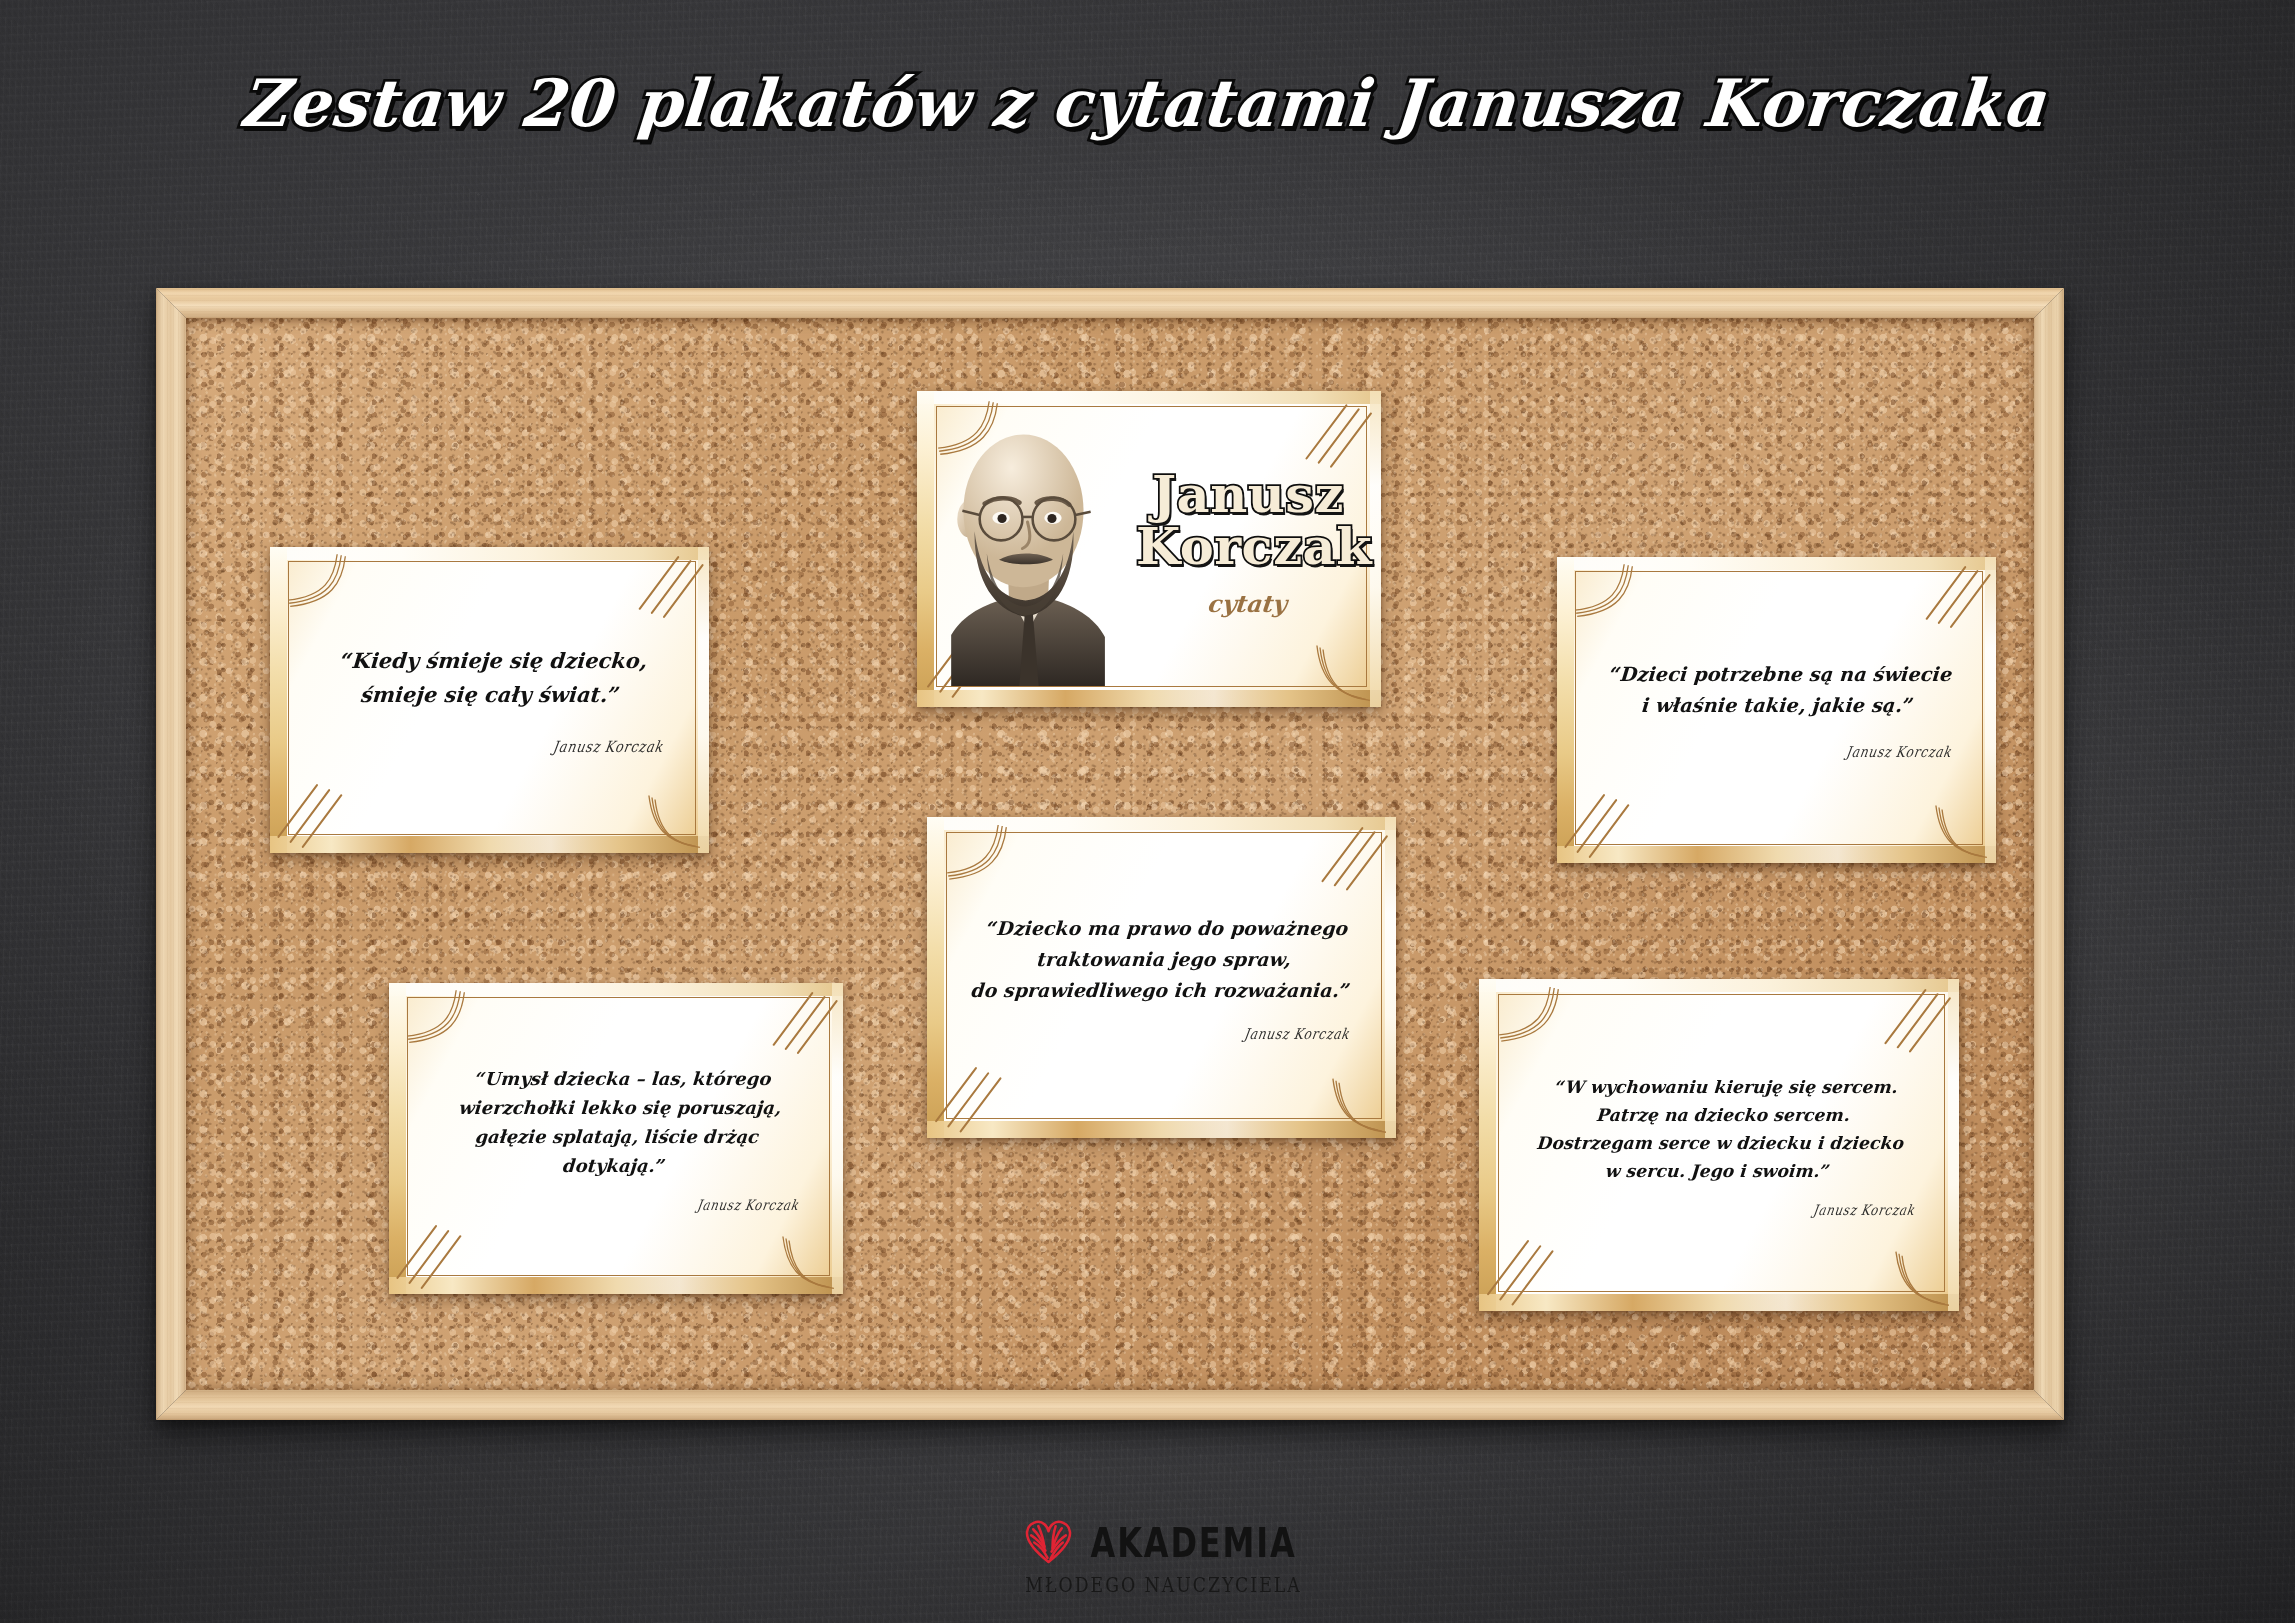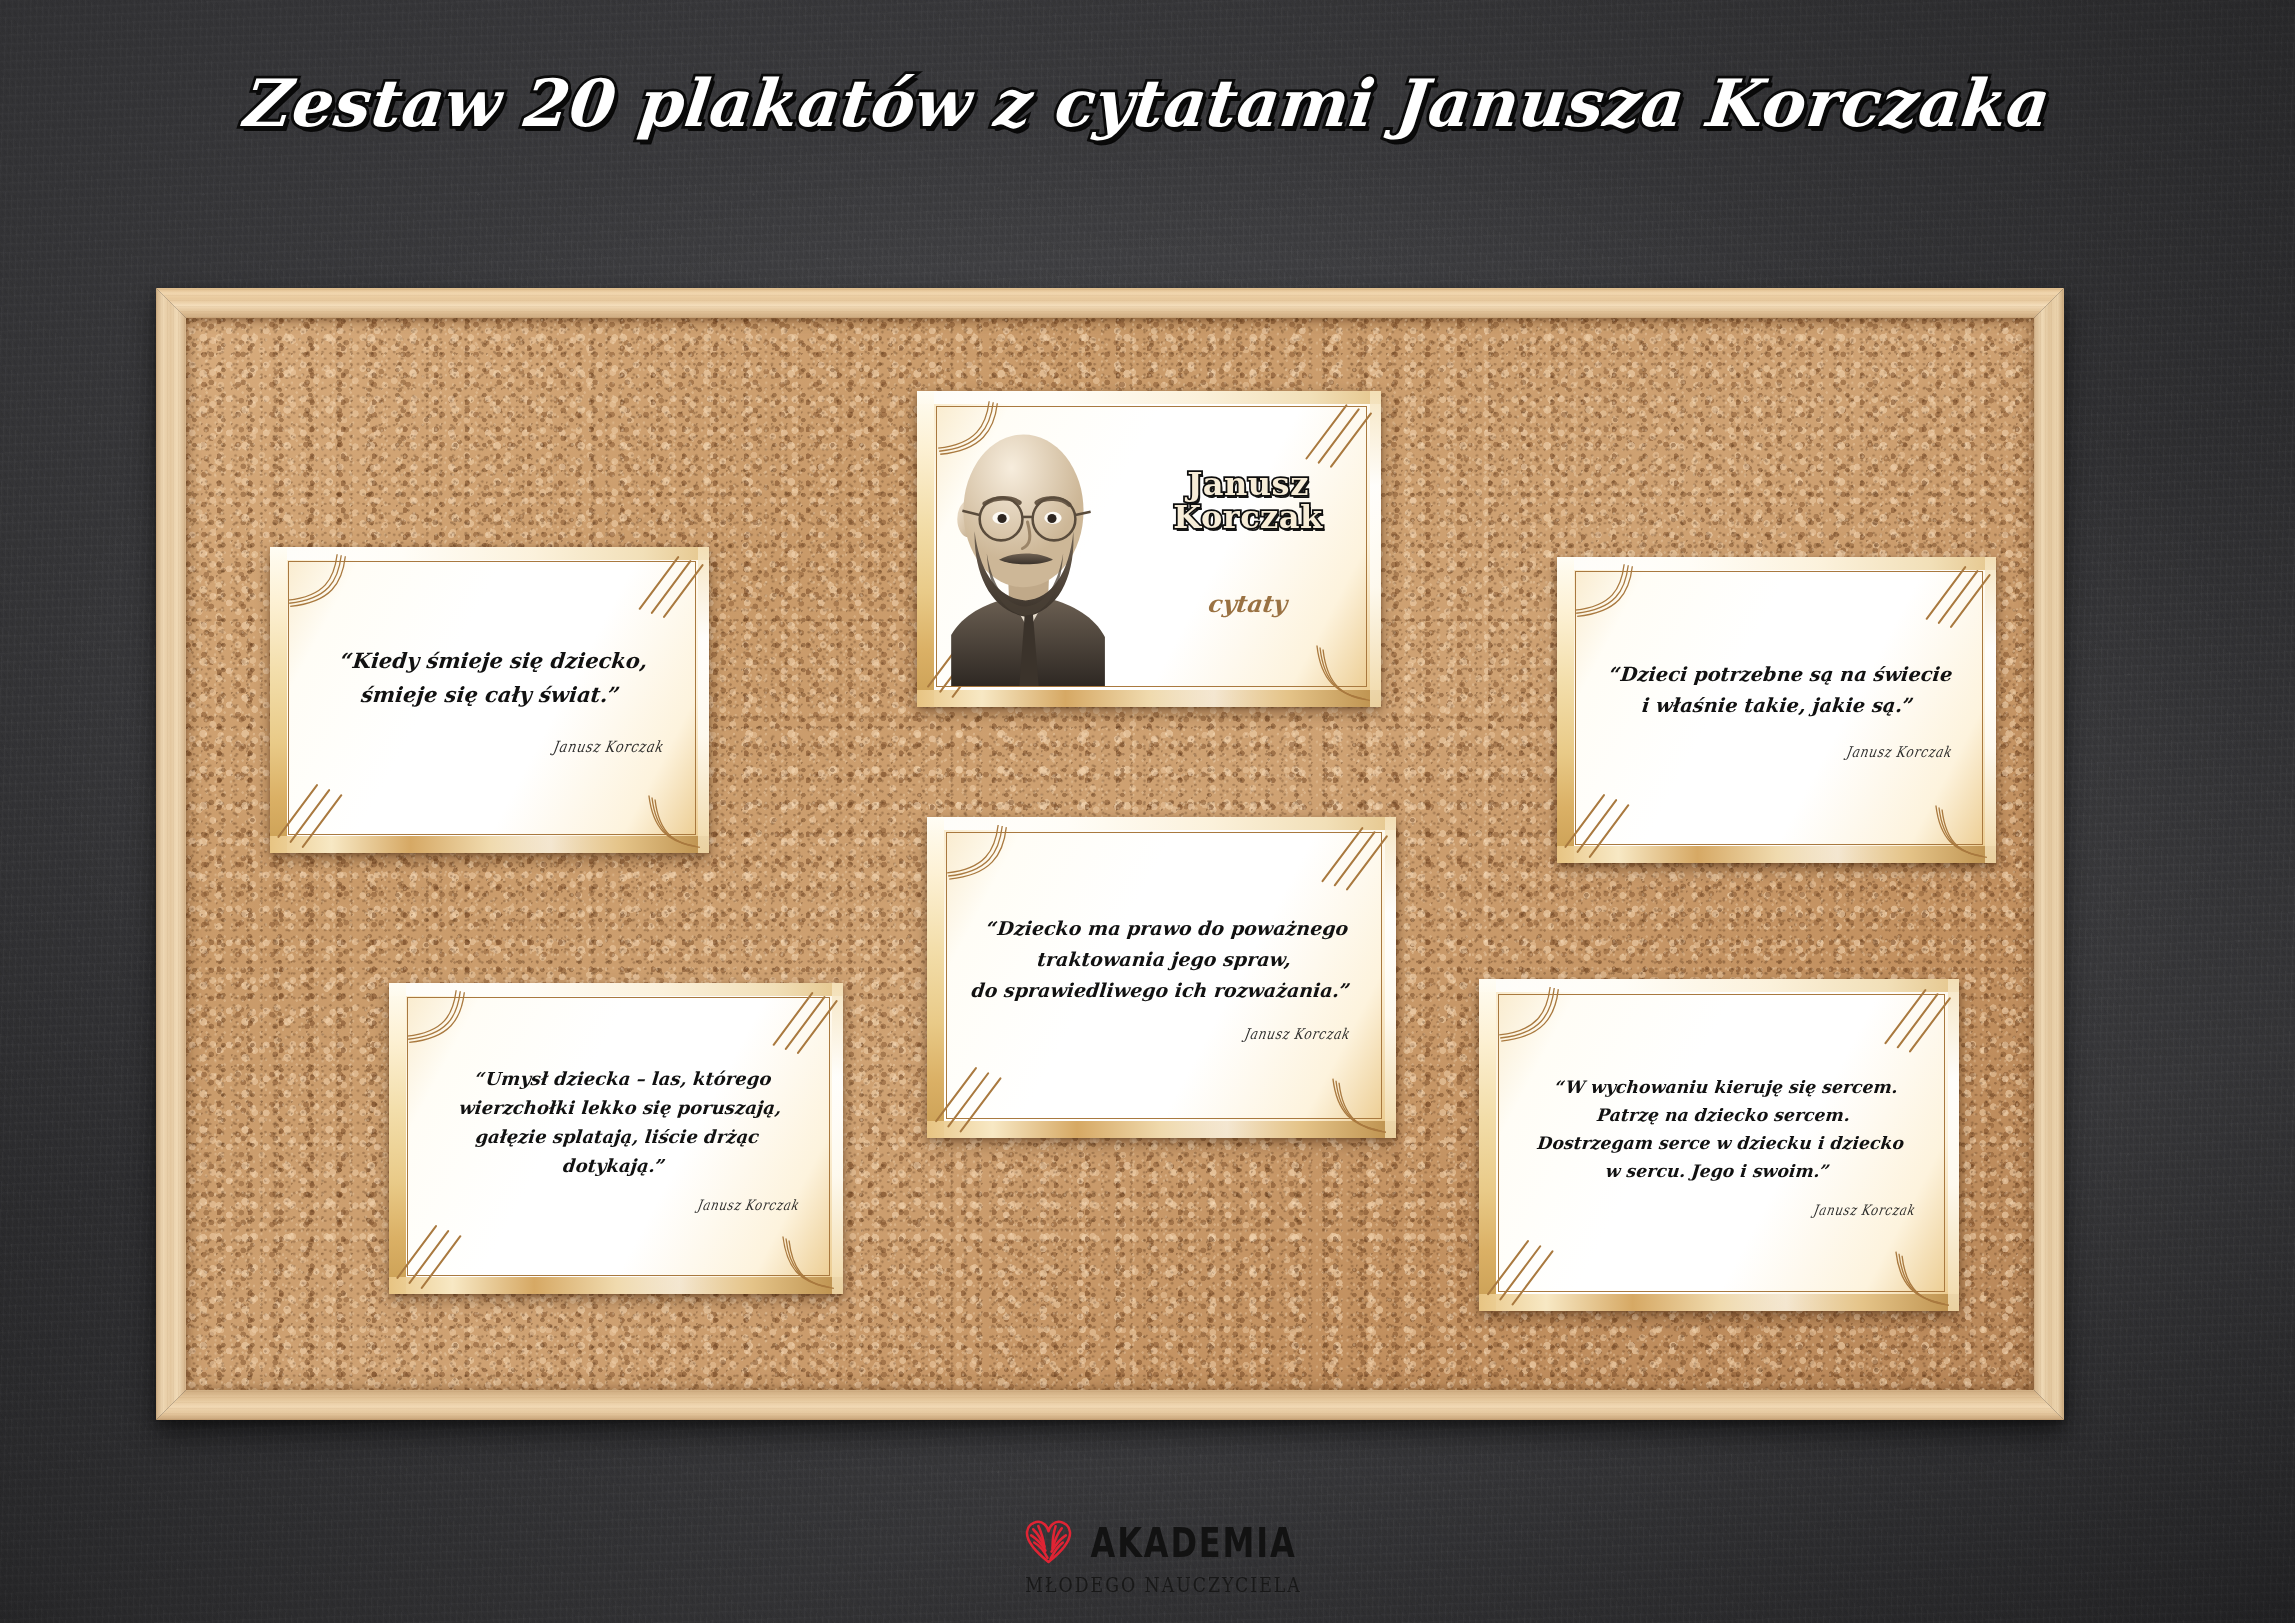--- a/index.html
+++ b/index.html
@@ -193,21 +193,21 @@
   #title-card{
     position:absolute;left:917px;top:391px;width:464px;height:316px;
   }
   #tc-photo{
     position:absolute;left:24.5px;top:20.4px;width:168px;height:275px;
   }
   #tc-name{
     position:absolute;left:219px;top:77px;width:224px;
     text-align:center;
     font-family:"DejaVu Serif",serif;
-    font-weight:bold;font-size:32px;line-height:1.02;
+    font-weight:bold;font-size:51px;line-height:1.02;
     color:#f6ecd7;
     -webkit-text-stroke:3.6px #0d0d0d;
     paint-order:stroke fill;
     text-shadow:2px 2.6px 0 #141414;
     letter-spacing:0.5px;
   }
   #tc-cytaty{
     position:absolute;left:219px;top:199px;width:224px;
     text-align:center;
     font-family:"DejaVu Serif",serif;

